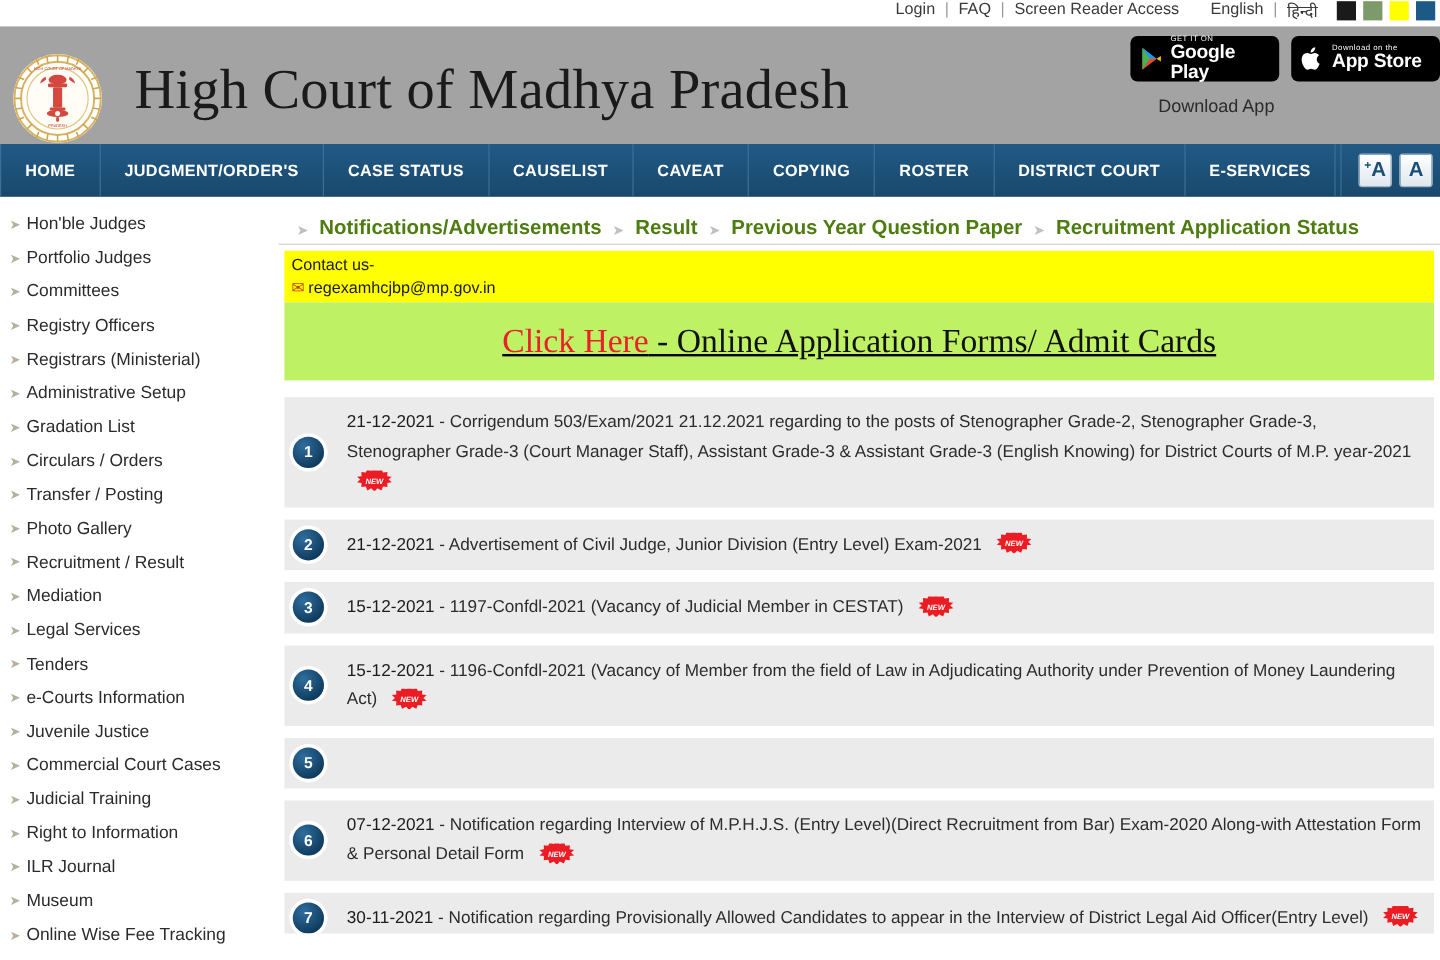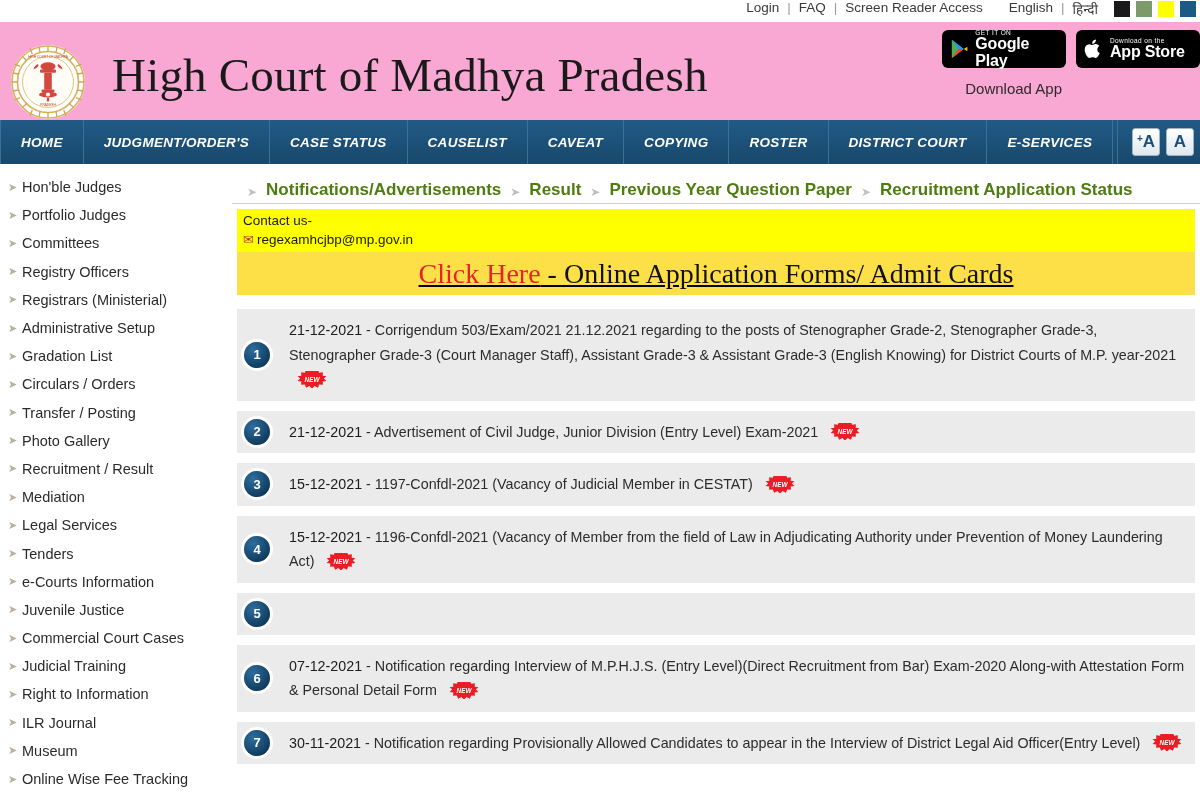--- a/index.html
+++ b/index.html
@@ -24,21 +24,21 @@
   .utility-bar .u-link { color: #3a3a3a; text-decoration: none; }
   .utility-bar .u-sep { color: #9a9a9a; padding: 0 8px; }
   .utility-bar .u-gap { display: inline-block; width: 26px; }
   .swatches { display: inline-flex; gap: 6px; margin-left: 16px; padding-top: 1px; }
   .swatch { width: 16px; height: 16px; display: inline-block; }
 
   
   .header {
     position: relative;
     height: 98px;
-    background: #f9a8d4;
+    background: #a3a3a3;
   }
   .emblem {
     position: absolute; left: 10px; top: 22px;
     width: 76px; height: 76px;
   }
   .site-title {
     position: absolute; left: 112px; top: 26px;
     font-family: "Liberation Serif", serif;
     font-size: 47px;
     color: #1a1a1a;
@@ -77,21 +77,20 @@
   .mainnav .nav-item {
     display: flex; align-items: center;
     padding: 0 20px;
     color: #ffffff;
     font-size: 13.5px;
     font-weight: bold;
     letter-spacing: .3px;
     white-space: nowrap;
     border-right: 1px solid #3b7099;
     cursor: pointer;
-    font-style: italic;
   }
   .mainnav .nav-item:first-child { border-left: 1px solid #3b7099; }
   .nav-spacer { flex: 1; border-right: 1px solid #3b7099;}
   .fontsize-btns {
     display: flex; align-items: center; gap: 6px;
     padding: 0 6px 0 14px;
   }
   .fbtn {
     width: 28px; height: 28px;
     background: linear-gradient(#ffffff,#dfe7ee);
@@ -166,23 +165,23 @@
     background: #ffff00;
     margin: 5px 5px 0 5px;
     padding: 4px 0 5px 6px;
     font-size: 13.5px;
     color: #1a1a1a;
   }
   .contact-box .c-line2 { margin-top: 4px; }
   .mail-icon { color: #c0392b; font-size: 13px; padding-right: 3px; }
 
   .clickhere-box {
-    background: #fde047;
+    background: #bef264;
     margin: 0 5px;
-    height: 43px;
+    height: 65px;
     display: flex; align-items: center; justify-content: center;
     font-family: "Liberation Serif", serif;
     font-size: 28px;
   }
   .clickhere-link {
     text-decoration: underline;
     cursor: pointer;
     white-space: nowrap;
   }
   .ch-red { color: #e8222a; }

